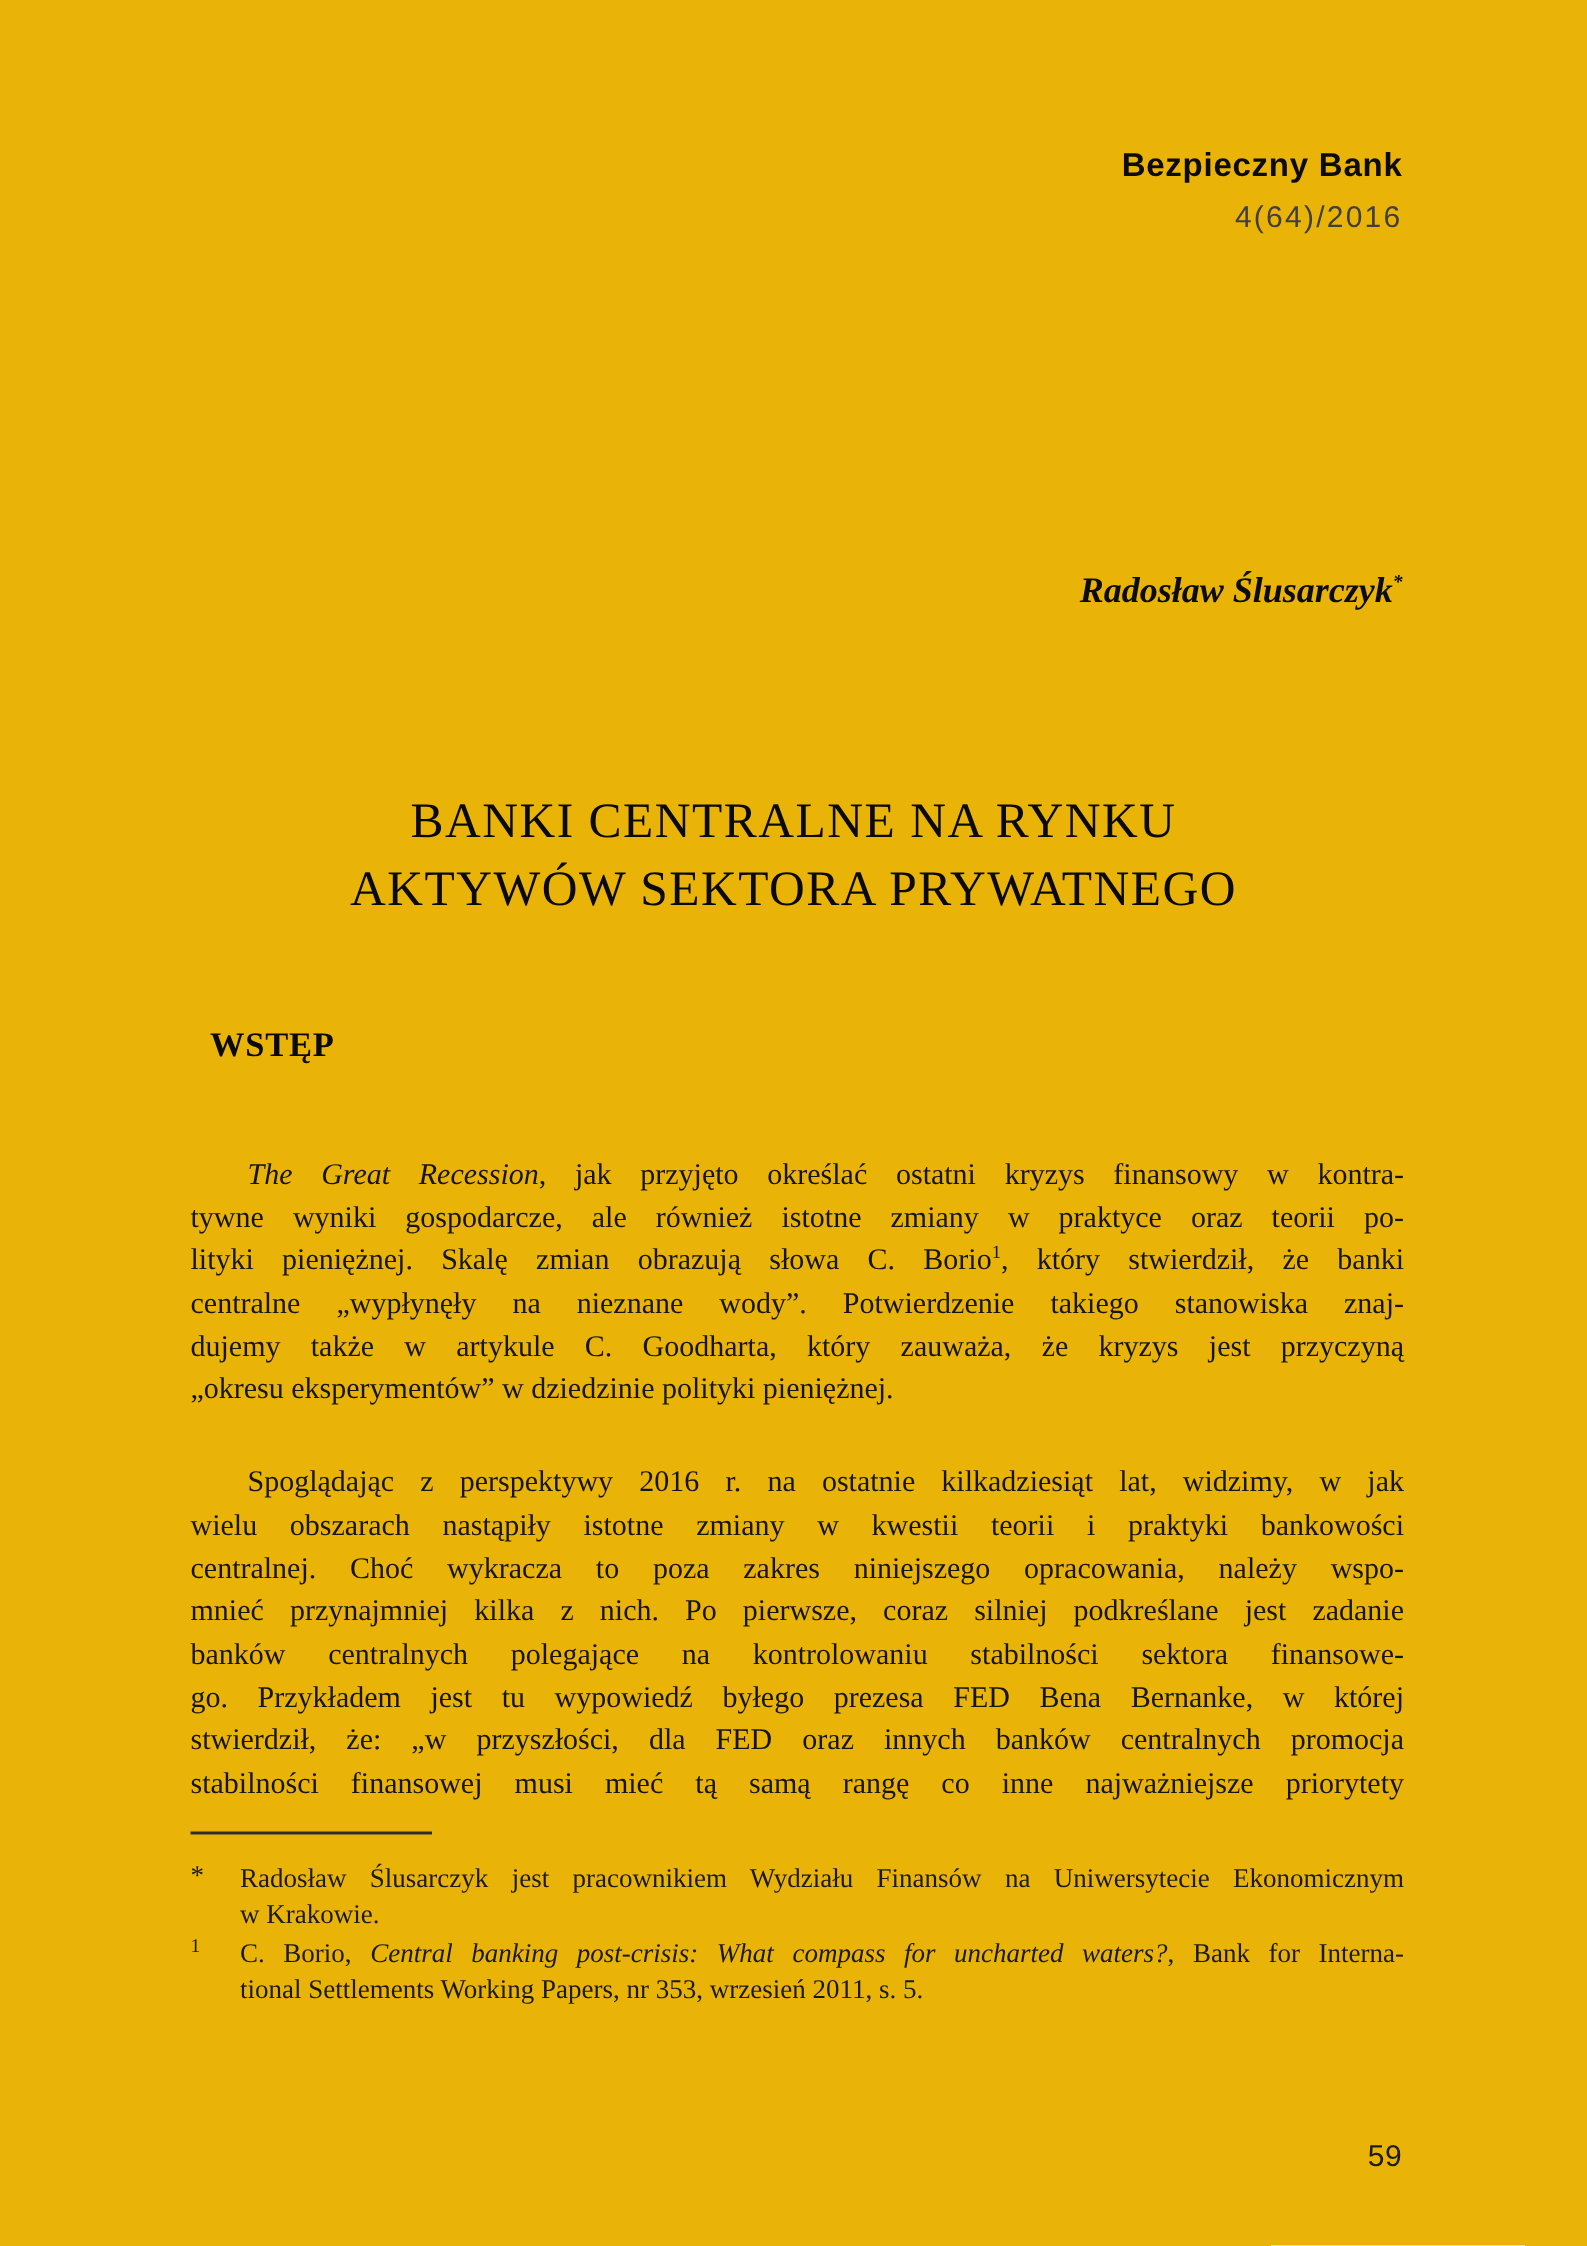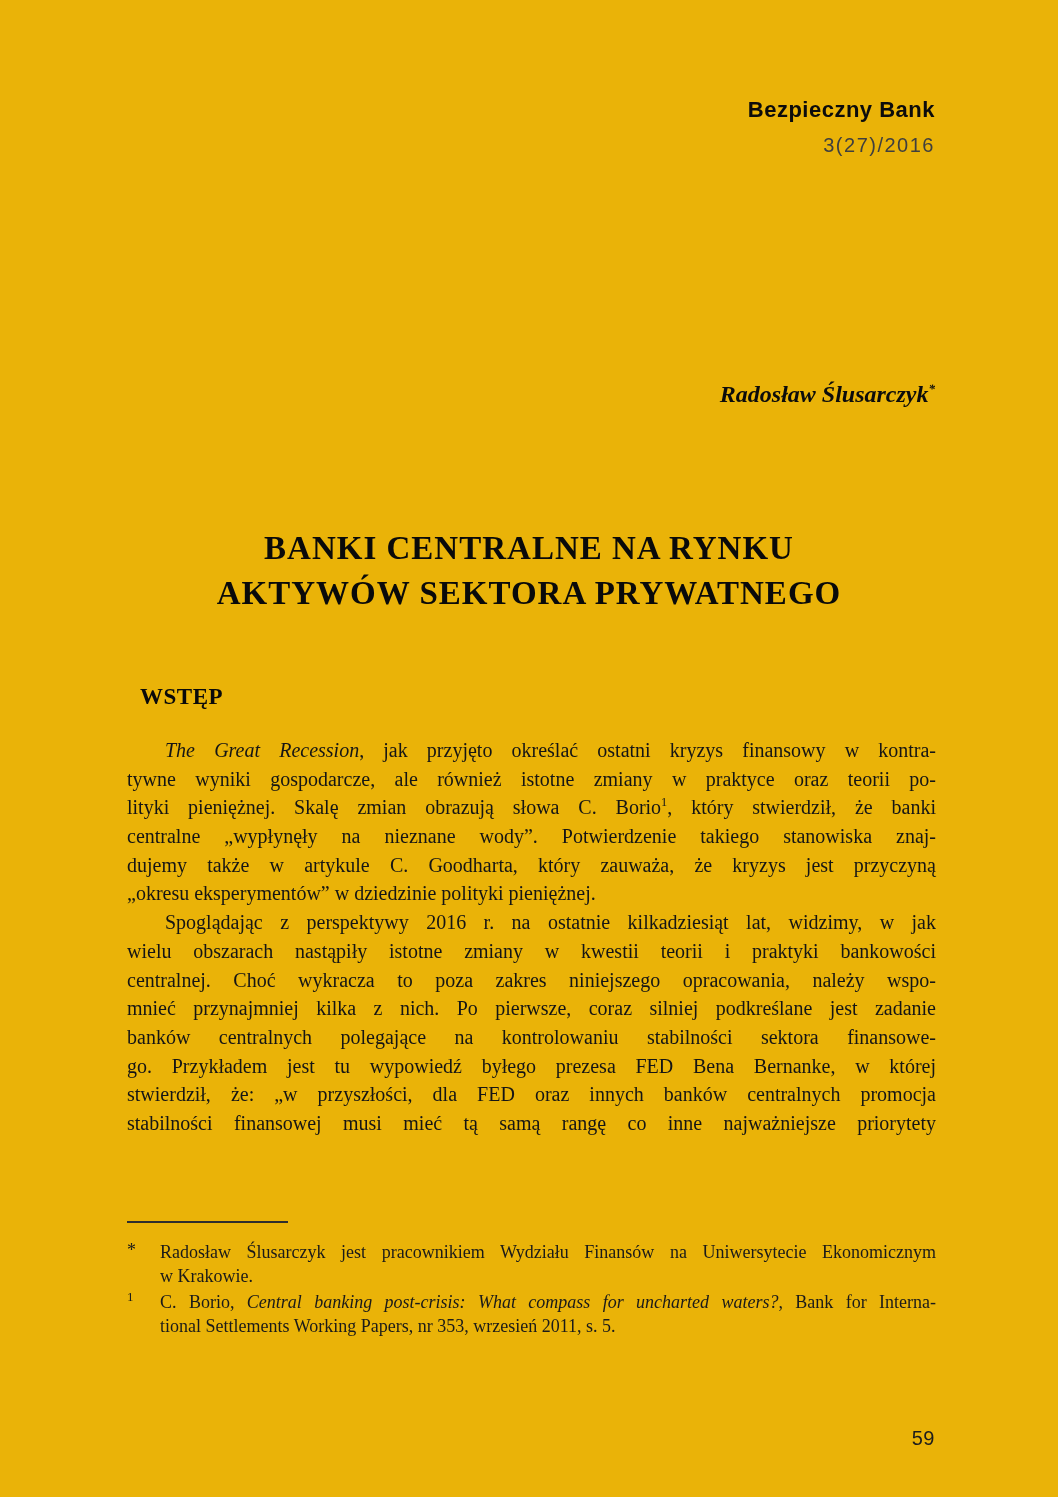--- a/index.html
+++ b/index.html
@@ -28,42 +28,42 @@
   
   .author {
     position:absolute; top:381px; right:123px;
     font-size:24px; font-weight:bold; font-style:italic; color:#0c0c0c;
   }
   .author sup { font-size:13px; line-height:0; }
 
   
   .title-block {
     position:absolute; top:526px; left:0; width:100%;
-    text-align:center; font-weight:bold; font-size:33px;
+    text-align:center; font-weight:normal; font-size:33px;
     line-height:45px; letter-spacing:1px; color:#0a0a0a;
   }
 
   
   .section-heading {
     position:absolute; top:684px; left:140px;
     font-size:23px; font-weight:bold; letter-spacing:0.5px; color:#0a0a0a;
   }
 
   
   .article-body {
     position:absolute; top:736px; left:127px; width:809px;
     font-size:20px; color:#151515;
   }
   .tline {
     line-height:28.7px; height:28.7px;
     text-align:justify; text-align-last:justify;
     white-space:normal; overflow:visible;
   }
   .tline.no-jl { text-align-last:left; }
-  .tline.indent { text-indent:38px; }
+  .tline.indent { text-indent:38px;margin-top:33px; }
   .it { font-style:italic; }
   sup.s { font-size:0.62em; line-height:0; }
 
   
   .footnote-block {
     position:absolute; top:1221px; left:127px; width:809px;
     font-size:18px; color:#1a1a1a;
   }
   .fn-rule { width:161px; height:2px; background:#2e2e2e; margin:0 0 17px 0; }
   .fn { display:flex; }
@@ -81,21 +81,21 @@
     font-size:20px; color:#1d1d1d; letter-spacing:0.5px;
   }
 </style>
 </head>
 <body>
 
 <div class="page">
 
   <div class="journal-header">
     <div class="journal-name">Bezpieczny Bank</div>
-    <div class="journal-issue">3(27)/2016</div>
+    <div class="journal-issue">4(64)/2016</div>
   </div>
 
   <div class="author">
     <span>Radosław Ślusarczyk</span><sup>*</sup>
   </div>
 
   <div class="title-block">
     <div>BANKI CENTRALNE NA RYNKU</div>
     <div>AKTYWÓW SEKTORA PRYWATNEGO</div>
   </div>

